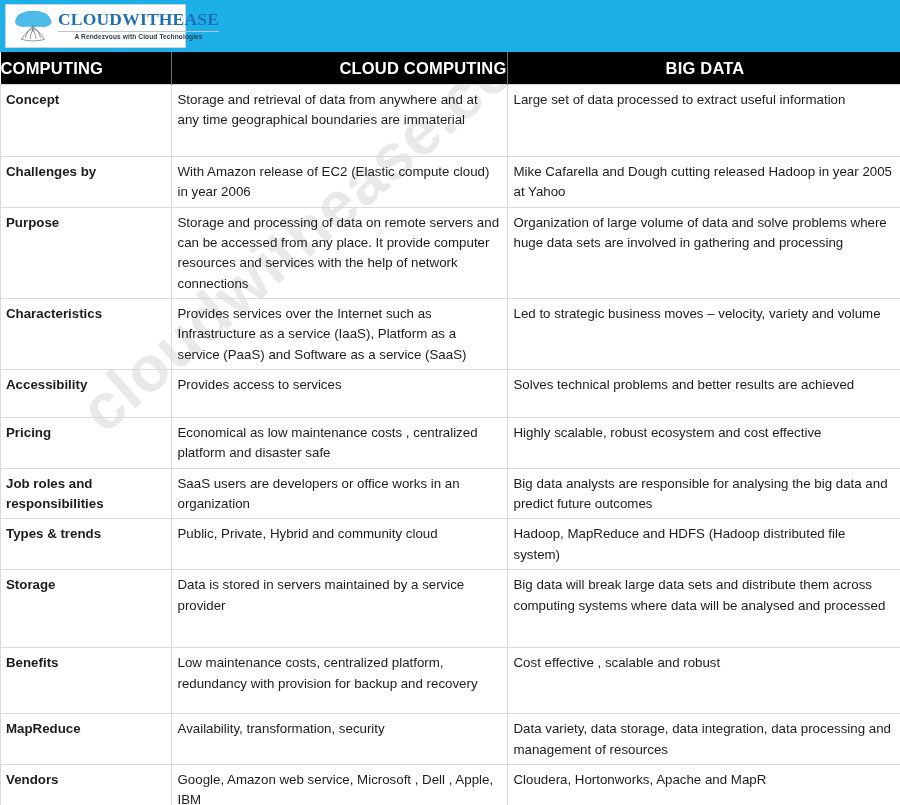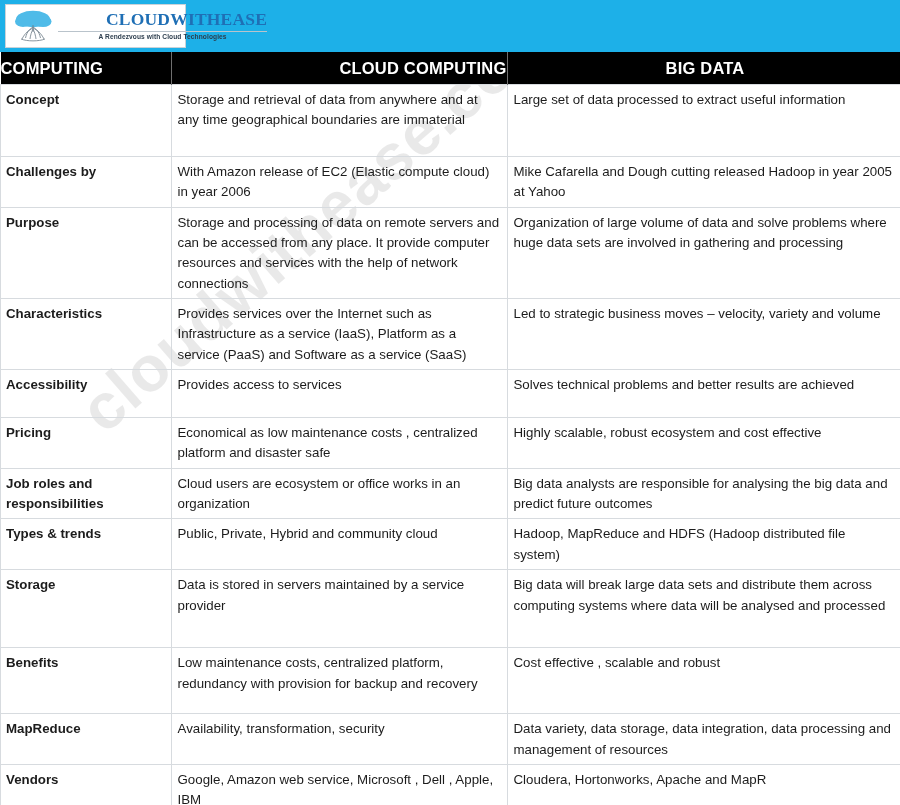--- a/index.html
+++ b/index.html
@@ -53,21 +53,20 @@
     justify-content: center;
     margin-left: 2px;
   }
   .logo-title {
     font-family: "Liberation Serif", "DejaVu Serif", serif;
     font-weight: bold;
     font-size: 17.5px;
     letter-spacing: 0.2px;
     color: #1f6fb5;
     line-height: 1;
-    margin-left: 48px;
   }
   .logo-rule {
     height: 1px;
     background: #b9c3cb;
     margin: 2px 0 2px 0;
   }
   .logo-tagline {
     font-size: 6.6px;
     font-weight: bold;
     color: #2c3d4d;
@@ -233,21 +232,21 @@
             <td>Provides access to services</td>
             <td>Solves technical problems and better results are achieved</td>
           </tr>
           <tr style="height: 44px;">
             <td class="param">Pricing</td>
             <td>Economical as low maintenance costs , centralized platform and disaster safe</td>
             <td>Highly scalable, robust ecosystem and cost effective</td>
           </tr>
           <tr style="height: 44px;">
             <td class="param">Job roles and responsibilities</td>
-            <td>Cloud users are ecosystem or office works in an organization</td>
+            <td>SaaS users are developers or office works in an organization</td>
             <td>Big data analysts are responsible for analysing the big data and predict future outcomes</td>
           </tr>
           <tr style="height: 44px;">
             <td class="param">Types &amp; trends</td>
             <td>Public, Private, Hybrid and community cloud</td>
             <td>Hadoop, MapReduce and HDFS (Hadoop distributed file system)</td>
           </tr>
           <tr style="height: 78px;">
             <td class="param">Storage</td>
             <td>Data is stored in servers maintained by a service provider</td>

